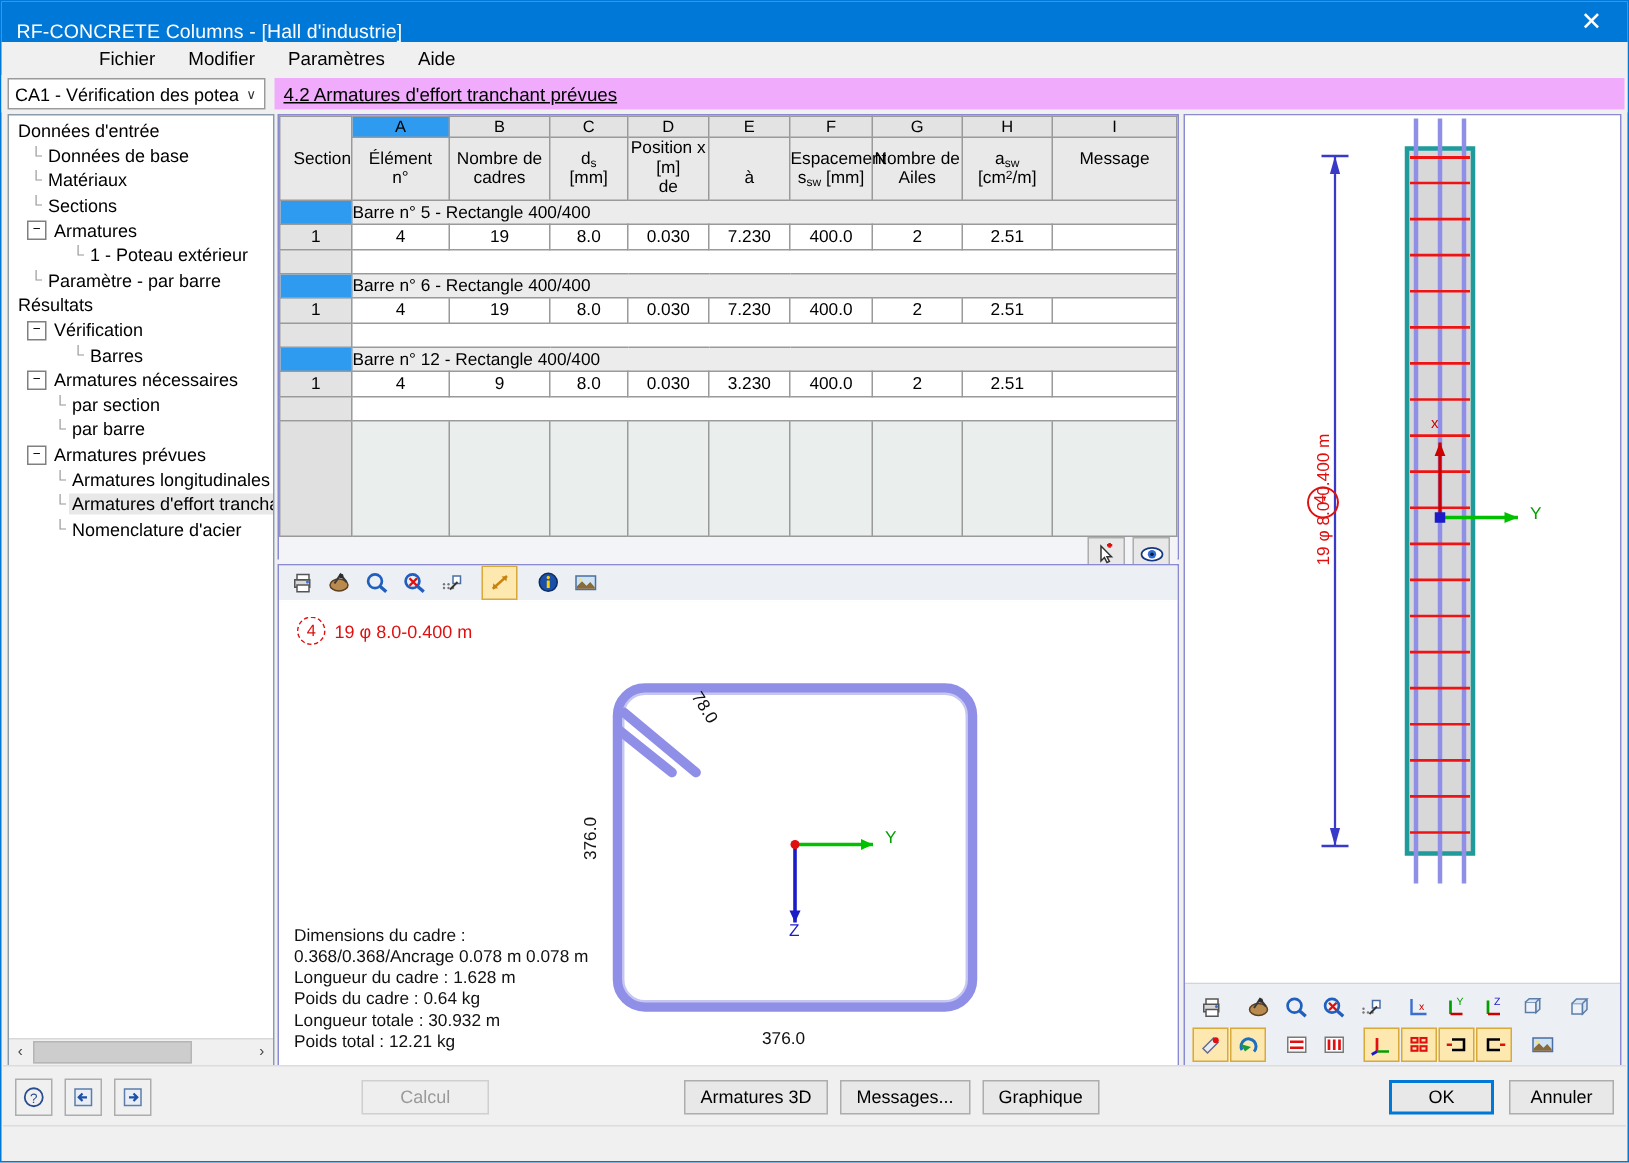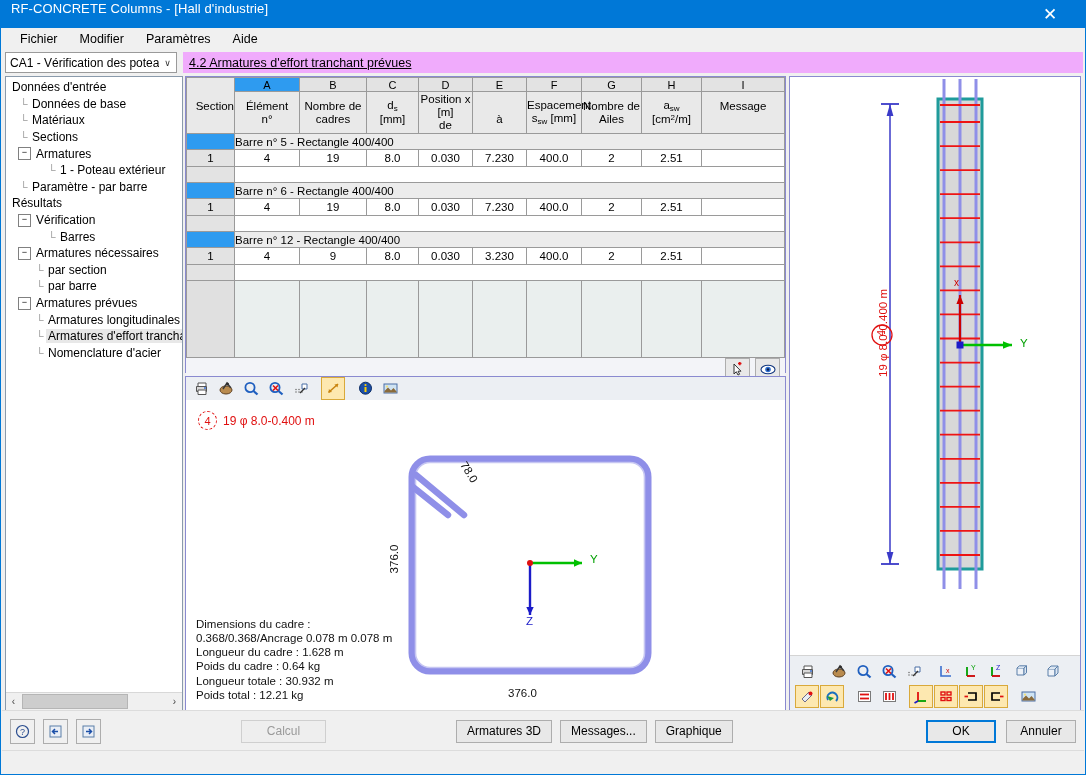--- a/index.html
+++ b/index.html
@@ -5,26 +5,26 @@
   html,body{margin:0;padding:0;}
   body{
     width:1086px;height:775px;overflow:hidden;
     font-family:"Liberation Sans",sans-serif;
     font-size:12px;color:#000;background:#f0f0f0;
     -webkit-font-smoothing:antialiased;
   }
   .app{position:relative;width:1086px;height:775px;border:1px solid #0078d7;box-sizing:border-box;background:#f0f0f0;}
 
   
-  .titlebar{height:27px;background:#0078d7;display:flex;align-items:flex-start;padding:0 12px 0 10px;}
+  .titlebar{height:27px;background:#0078d7;display:flex;align-items:flex-end;padding:0 1px 0 10px;}
   .titlebar .ttl{color:#fff;font-size:13px;flex:1;letter-spacing:.1px;}
   .closebtn{width:46px;height:27px;display:flex;align-items:center;justify-content:center;color:#fff;font-size:17px;line-height:1;}
 
   
-  .menubar{height:22px;background:#f0f0f0;display:flex;align-items:center;padding-left:8px;gap:0;}
+  .menubar{height:22px;background:#f0f0f0;display:flex;align-items:center;padding-left:8px;gap:0;margin-left:46px;}
   .menubar .mi{padding:3px 11px;font-size:12.5px;color:#000;}
 
   
   .toprow{height:25px;display:flex;align-items:center;padding:0 2px 0 4px;background:#f0f0f0;}
   .combo{width:172px;height:21px;border:1px solid #9a9a9a;background:#fff;display:flex;align-items:center;font-size:12px;padding-left:4px;box-sizing:border-box;overflow:hidden;white-space:nowrap;}
   .combo .ctext{flex:1;overflow:hidden;text-overflow:clip;white-space:nowrap;}
   .combo .carr{width:17px;text-align:center;font-size:9px;color:#333;}
   .panelcap{flex:1;margin-left:6px;height:21px;background:#f0abfc;display:flex;align-items:center;padding-left:6px;font-size:12.5px;box-sizing:border-box;text-decoration:underline;}
 
   

